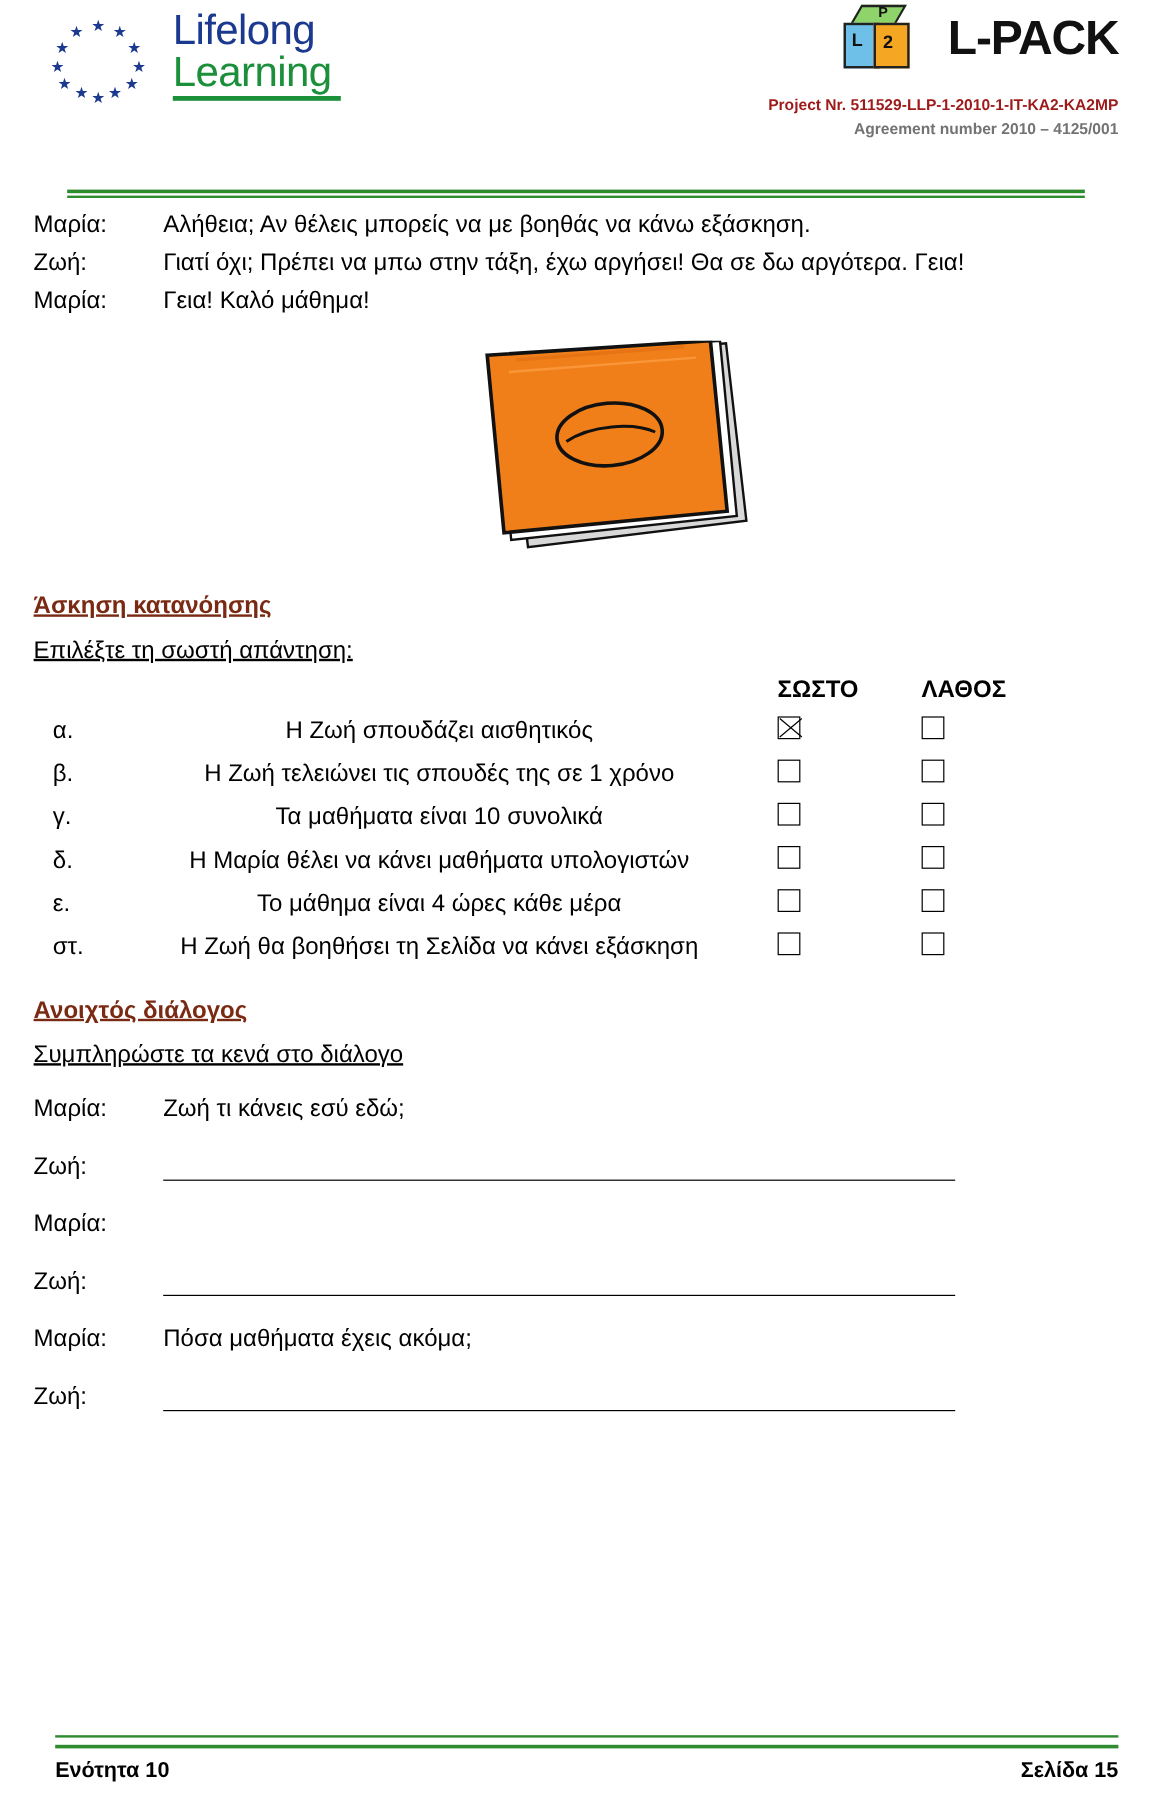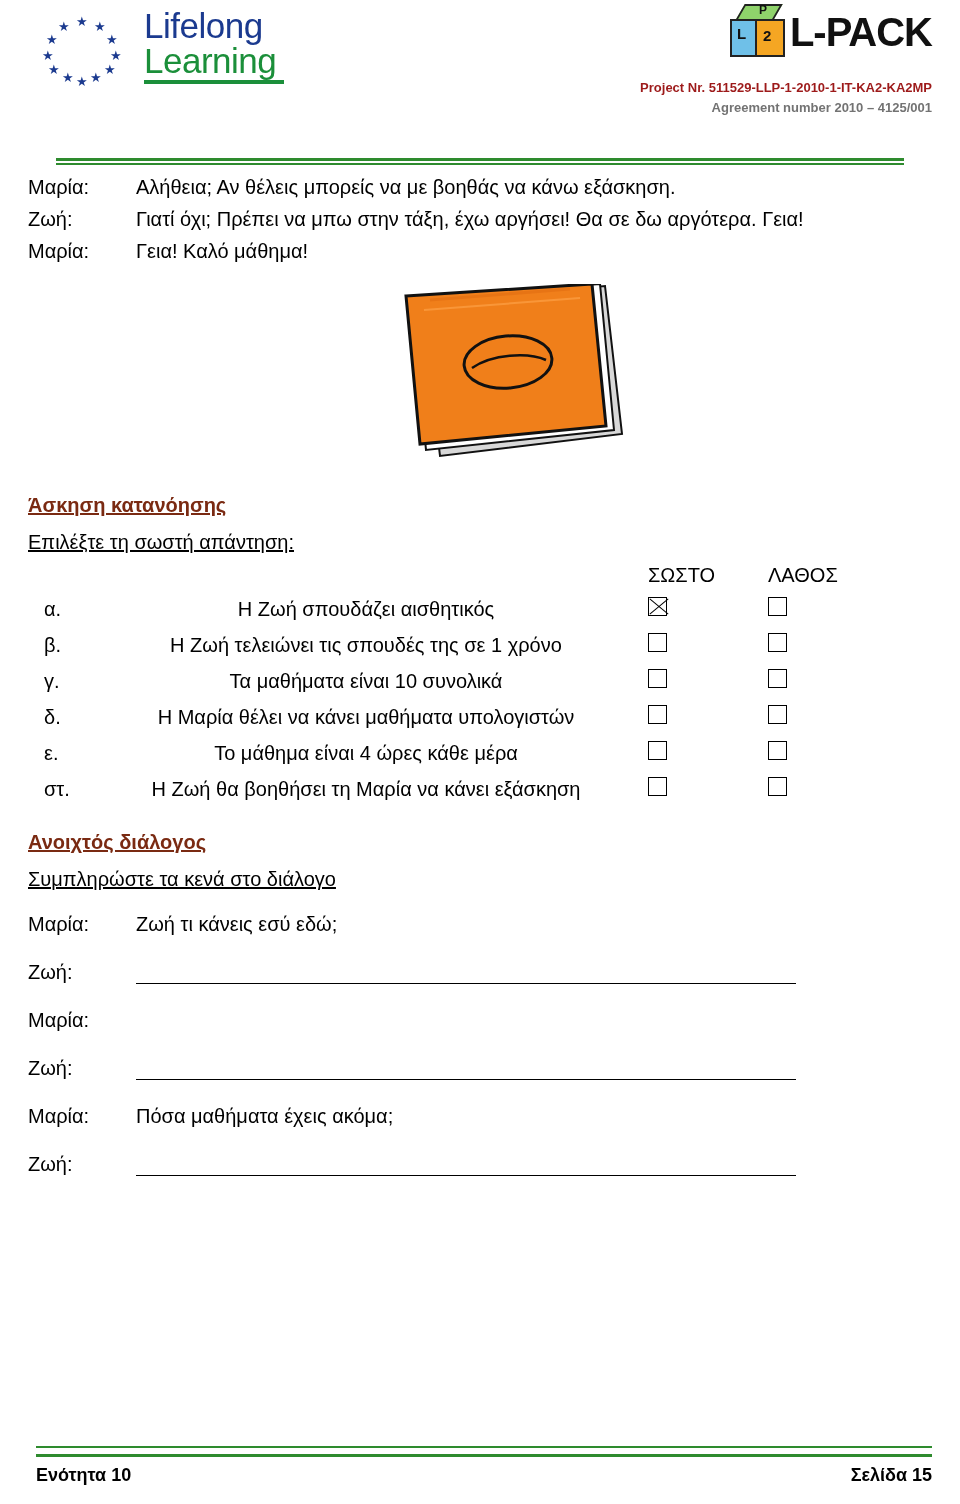--- a/index.html
+++ b/index.html
@@ -114,20 +114,21 @@
     color: #111;
   }
   .cube .g-p { left: 31px; top: -1px; font-size: 12px; }
   .cube .g-l { left: 9px;  top: 21px; }
   .cube .g-2 { left: 35px; top: 23px; }
   .lpack-text {
     font-size: 40px;
     font-weight: bold;
     letter-spacing: -1px;
     color: #111;
+    margin-left: 27px;
   }
   .project-line {
     color: #9d1a1a;
     font-size: 13px;
     font-weight: bold;
     margin-top: 20px;
   }
   .agreement-line {
     color: #737373;
     font-size: 13px;
@@ -198,21 +199,21 @@
   }
 
   
   .quiz {
     position: relative;
     margin-top: 6px;
   }
   .quiz-head {
     display: flex;
     font-size: 20px;
-    font-weight: normal;
+    font-weight: bold;
     margin-bottom: 4px;
   }
   .qh-spacer { width: 620px; flex: none; }
   .qh-true { width: 120px; flex: none; text-align: left; }
   .qh-false { width: 120px; flex: none; text-align: left; }
 
   .quiz-row {
     display: flex;
     align-items: center;
     font-size: 20px;
@@ -267,21 +268,21 @@
   .blank-line {
     display: block;
     width: 660px;
     border-bottom: 1.5px solid #000;
     height: 26px;
   }
 
   
   .footer {
     position: absolute;
-    left: 36px;
+    left: 46px;
     right: 28px;
     bottom: 18px;
   }
   .footer-rule {
     height: 2px;
     background: #2e8b2e;
     margin-bottom: 6px;
   }
   .footer-rule2 {
     height: 3px;
@@ -411,21 +412,21 @@
         <div class="q-cell"><span class="chk"></span></div>
       </div>
       <div class="quiz-row">
         <div class="q-letter">ε.</div>
         <div class="q-text">Το μάθημα είναι 4 ώρες κάθε μέρα</div>
         <div class="q-cell"><span class="chk"></span></div>
         <div class="q-cell"><span class="chk"></span></div>
       </div>
       <div class="quiz-row">
         <div class="q-letter">στ.</div>
-        <div class="q-text">Η Ζωή θα βοηθήσει τη Μαρία να κάνει εξάσκηση</div>
+        <div class="q-text">Η Ζωή θα βοηθήσει τη Σελίδα να κάνει εξάσκηση</div>
         <div class="q-cell"><span class="chk"></span></div>
         <div class="q-cell"><span class="chk"></span></div>
       </div>
     </div>
 
     <div class="open-sec">
       <div class="sec-head">Ανοιχτός διάλογος</div>
       <div class="sec-sub">Συμπληρώστε τα κενά στο διάλογο</div>
 
       <div class="open-row">

